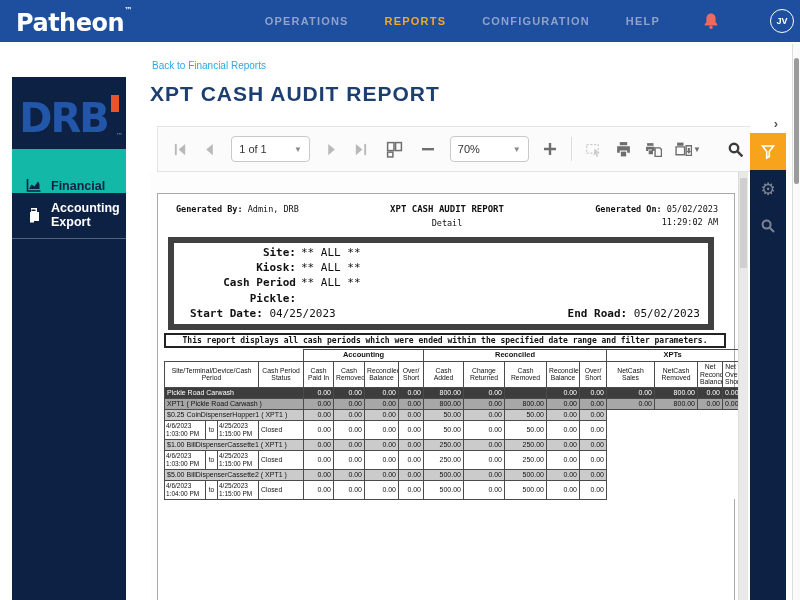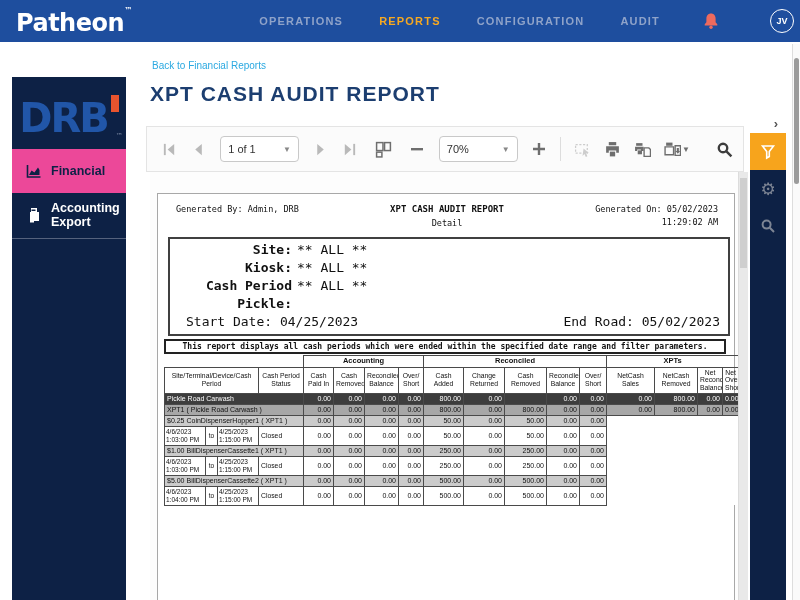--- a/index.html
+++ b/index.html
@@ -26,32 +26,32 @@
   .drb-logo { height:72px; display:flex; align-items:center; justify-content:center;
     padding-top:6px; }
   .drb-text { color:#2156a8; font-weight:bold; font-size:40px; letter-spacing:-2px;
     font-family:"DejaVu Sans",sans-serif; line-height:1; position:relative; }
   .drb-tick { display:inline-block; width:8px; height:17px; background:#e8542e;
     margin-left:3px; vertical-align:20px; }
   .drb-tm { position:absolute; right:-4px; bottom:-2px; font-size:7px; color:#7f8ca5;
     letter-spacing:0; font-weight:normal; }
   .side-item { height:44px; display:flex; align-items:center; gap:9px; padding-left:14px;
     color:#fff; font-size:12.5px; font-weight:bold; cursor:pointer; }
-  .side-item.active { background:#ec4899; color:#0d2145; }
+  .side-item.active { background:#14b8a6; color:#0d2145;align-items:flex-end; }
   .side-item svg { flex:0 0 auto; }
   .side-divider { height:1px; background:#55627d; margin-top:1px; }
 
   
   .content { position:absolute; left:135px; top:42px; width:665px; height:558px; background:#fff; }
   .back-link { position:absolute; left:17px; top:18px; color:#2ba9e1; font-size:10px; cursor:pointer; }
   .page-title { position:absolute; left:15px; top:40px; color:#1c3e70; font-size:21px;
     font-weight:bold; letter-spacing:1px; }
 
   
-  .toolbar { position:absolute; left:11px; top:84px; width:598px; height:46px;
+  .toolbar { position:absolute; left:22px; top:84px; width:598px; height:46px;
     background:#fbfbfb; border:1px solid #e4e4e4; display:flex; align-items:center;
     gap:13px; padding:0 10px 0 14px; }
   .tbtn { width:18px; height:18px; display:flex; align-items:center; justify-content:center; cursor:pointer; }
   .combo { height:26px; background:#fff; border:1px solid #c9c9c9; border-radius:4px;
     display:flex; align-items:center; font-size:11px; color:#333; padding:0 7px; cursor:pointer; }
   .combo .val { flex:1; }
   .combo .caret { color:#888; font-size:8px; margin-left:8px; }
   .combo.pages { width:84px; }
   .combo.zoom  { width:84px; }
   .vdiv { width:1px; height:24px; background:#ddd; }
@@ -64,25 +64,25 @@
   .vscroll .thumb { position:absolute; left:1px; top:6px; width:7px; height:90px; background:#cfcfcf; }
   .pagepaper { position:absolute; left:7px; top:21px; width:578px; height:420px;
     background:#fff; border:1px solid #a8a8a8; }
 
   
   .rpt { font-family:"DejaVu Sans Mono",monospace; color:#111; }
   .rpt-header { display:flex; padding:9px 16px 3px 18px; font-size:8.5px; line-height:1.55; }
   .rpt-header .lft { flex:1; }
   .rpt-header .ctr { text-align:center; }
   .rpt-header .rgt { flex:1; text-align:right; }
-  .b { font-weight:normal; }
+  .b { font-weight:bold; }
   .rpt-title { font-weight:bold; font-size:9px; }
 
-  .rpt-filters { border:2px solid #404040; margin:4px 4px 0 10px; padding:2px 8px 3px 4px;
-    font-size:13px; line-height:1.38; }
+  .rpt-filters { border:6px solid #404040; margin:4px 20px 0 10px; padding:2px 8px 3px 4px;
+    font-size:11px; line-height:1.38; }
   .frow { display:flex; }
   .flabel { width:118px; text-align:right; font-weight:bold; }
   .fvalue { padding-left:5px; }
   .frow.dates { justify-content:space-between; padding-left:12px; }
 
   .rpt-desc { border:2px solid #222; margin:3px 8px 0 6px; text-align:center;
     font-weight:bold; font-size:8px; padding:1px 0; }
 
   table.rpt-table { border-collapse:collapse; table-layout:fixed; width:574px;
     margin:1px 0 0 6px; font-family:"Liberation Sans","DejaVu Sans",sans-serif; }
@@ -124,21 +124,21 @@
 </style>
 </head>
 <body>
 
 <header class="topbar">
   <div class="brand"><span>Patheon</span><sup>™</sup></div>
   <nav class="topnav">
     <span class="navitem">OPERATIONS</span>
     <span class="navitem active">REPORTS</span>
     <span class="navitem">CONFIGURATION</span>
-    <span class="navitem">AUDIT</span>
+    <span class="navitem">HELP</span>
     <span class="bell">
       <svg width="18" height="18" viewBox="0 0 16 16">
           <path d="M8 1.4c-2.6 0-4.1 2-4.1 4.6v3.1L2.4 10.9v1h11.2v-1L12.1 9.1V6C12.1 3.4 10.6 1.4 8 1.4z" fill="#ed6a5e"></path>
           <circle cx="8" cy="13.6" r="1.5" fill="#ed6a5e"></circle>
         </svg>
     </span>
     <span class="avatar">JV</span>
   </nav>
 </header>
 

